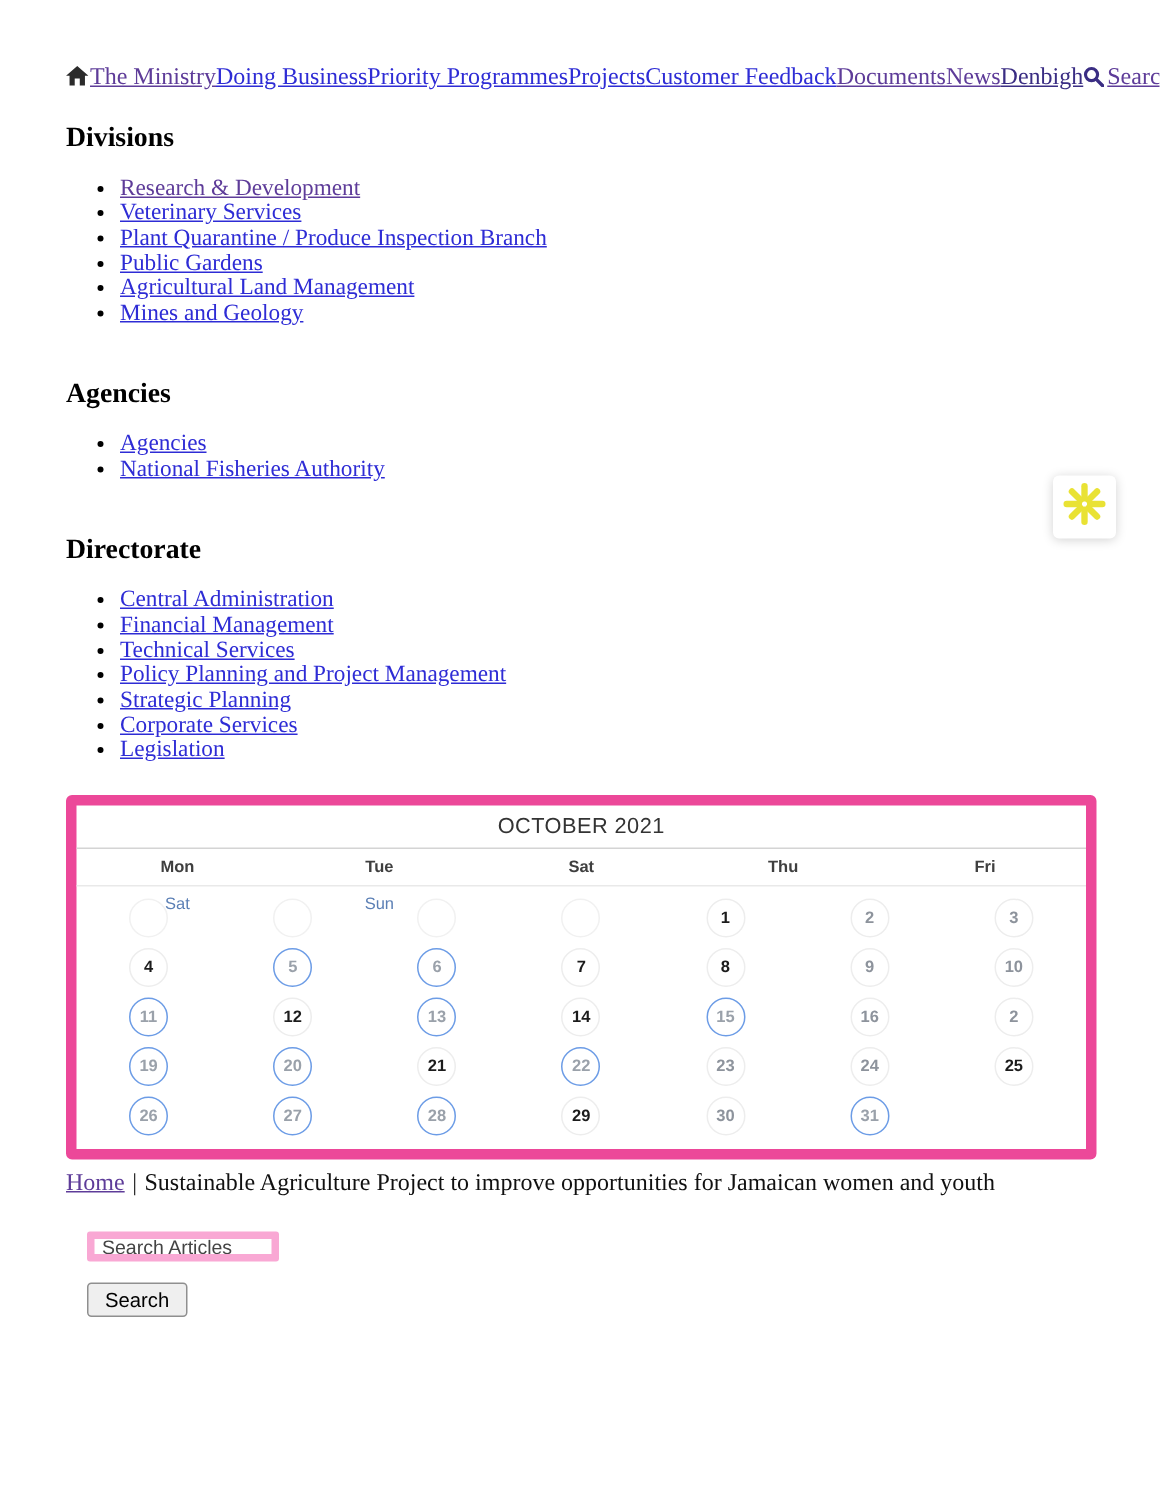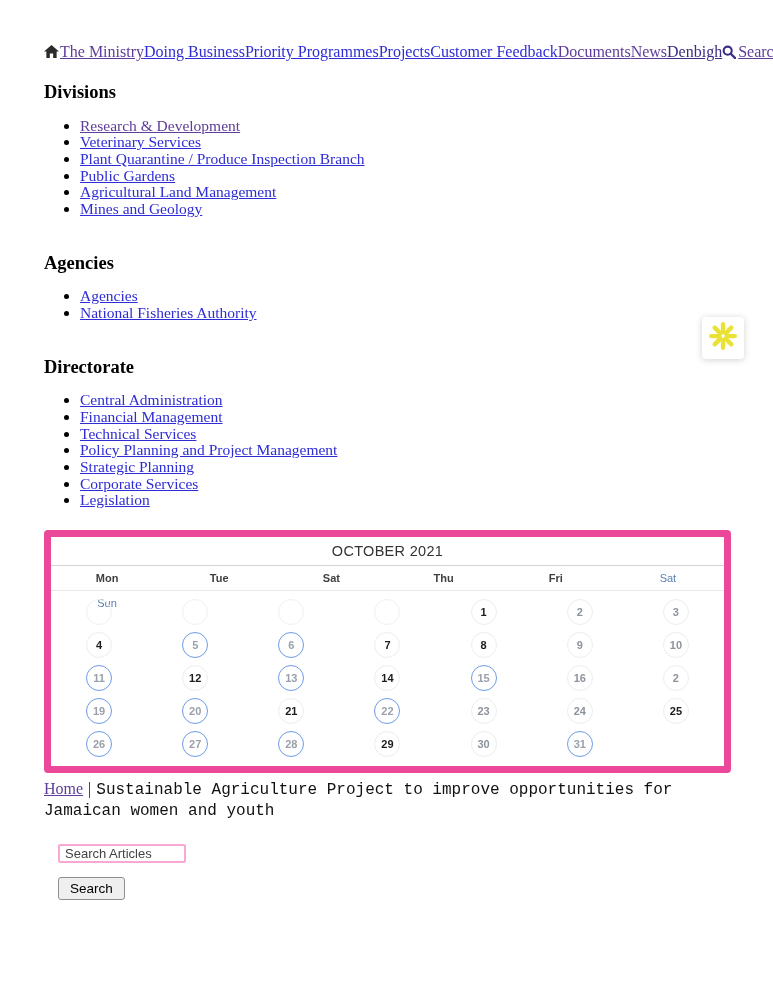--- a/index.html
+++ b/index.html
@@ -32,21 +32,21 @@
   
   .calendar {
     margin-top: 21px; width: 687px; border: 7px solid #ec4899; border-radius: 4px;
     font-family: "Liberation Sans", sans-serif; background:#fff;
   }
   .cal-title {
     height: 29px; line-height: 29px; text-align: center;
     font-size: 14.5px; color:#333; border-bottom: 1px solid #d4d4d4; letter-spacing: .3px;
   }
   .cal-weekdays {
-    display: grid; grid-template-columns: repeat(6,1fr);
+    display: grid; grid-template-columns: repeat(5,1fr);
     height: 25px; line-height: 25px; border-bottom: 1px solid #e9e9e9;
     font-size: 11px; font-weight: bold; color:#3f3f3f; text-align: center;
   }
   .cal-weekdays .weekend { color:#5b7fb5; font-weight: normal; }
   .cal-grid {
     display: grid; grid-template-columns: repeat(7,1fr);
     padding: 4px 0 6px 0;
   }
   .cal-cell { height: 33px; display:flex; align-items:center; justify-content:center; }
   .day-circle {
@@ -57,26 +57,26 @@
   }
   .day-circle.empty   { border-color:#f1f1f1; }
   .day-circle.weekday { color:#1c1c1c; }
   .day-circle.weekend { color:#8d939c; }
   .day-circle.event   { border: 1.5px solid #6c9ce6; color:#9aa1aa; cursor:pointer; }
 
   
   .breadcrumb { margin: 6px 0 0 0; font-size: 16px; line-height: 19px; }
   .breadcrumb .home-link { color:#5e3c99; text-decoration: underline; cursor:pointer; }
   .breadcrumb .sep { margin: 0 5px; color:#222; }
-  .breadcrumb .crumb-text { color:#111;font-family:Liberation Mono, monospace; }
+  .breadcrumb .crumb-text { color:#111; }
 
   
   .article-search-input {
     display:block; margin: 23px 0 0 14px; width: 128px; height: 19px;
-    border: 2px solid #f9a8d4; border-radius: 2px; padding: 5px 5px;
+    border: 5px solid #f9a8d4; border-radius: 2px; padding: 5px 5px;
     font-family: "Liberation Sans", sans-serif; font-size: 13px; color:#000000;
   }
   .article-search-input::placeholder { color:#444; opacity:1; }
   .article-search-button {
     display:block; margin: 14px 0 0 14px; padding: 3px 11px;
     font-family: "Liberation Sans", sans-serif; font-size: 13.5px; color:#000;
     background: #efefef; border: 1px solid #8f8f8f; border-radius: 3px; cursor: pointer;
   }
 
   

